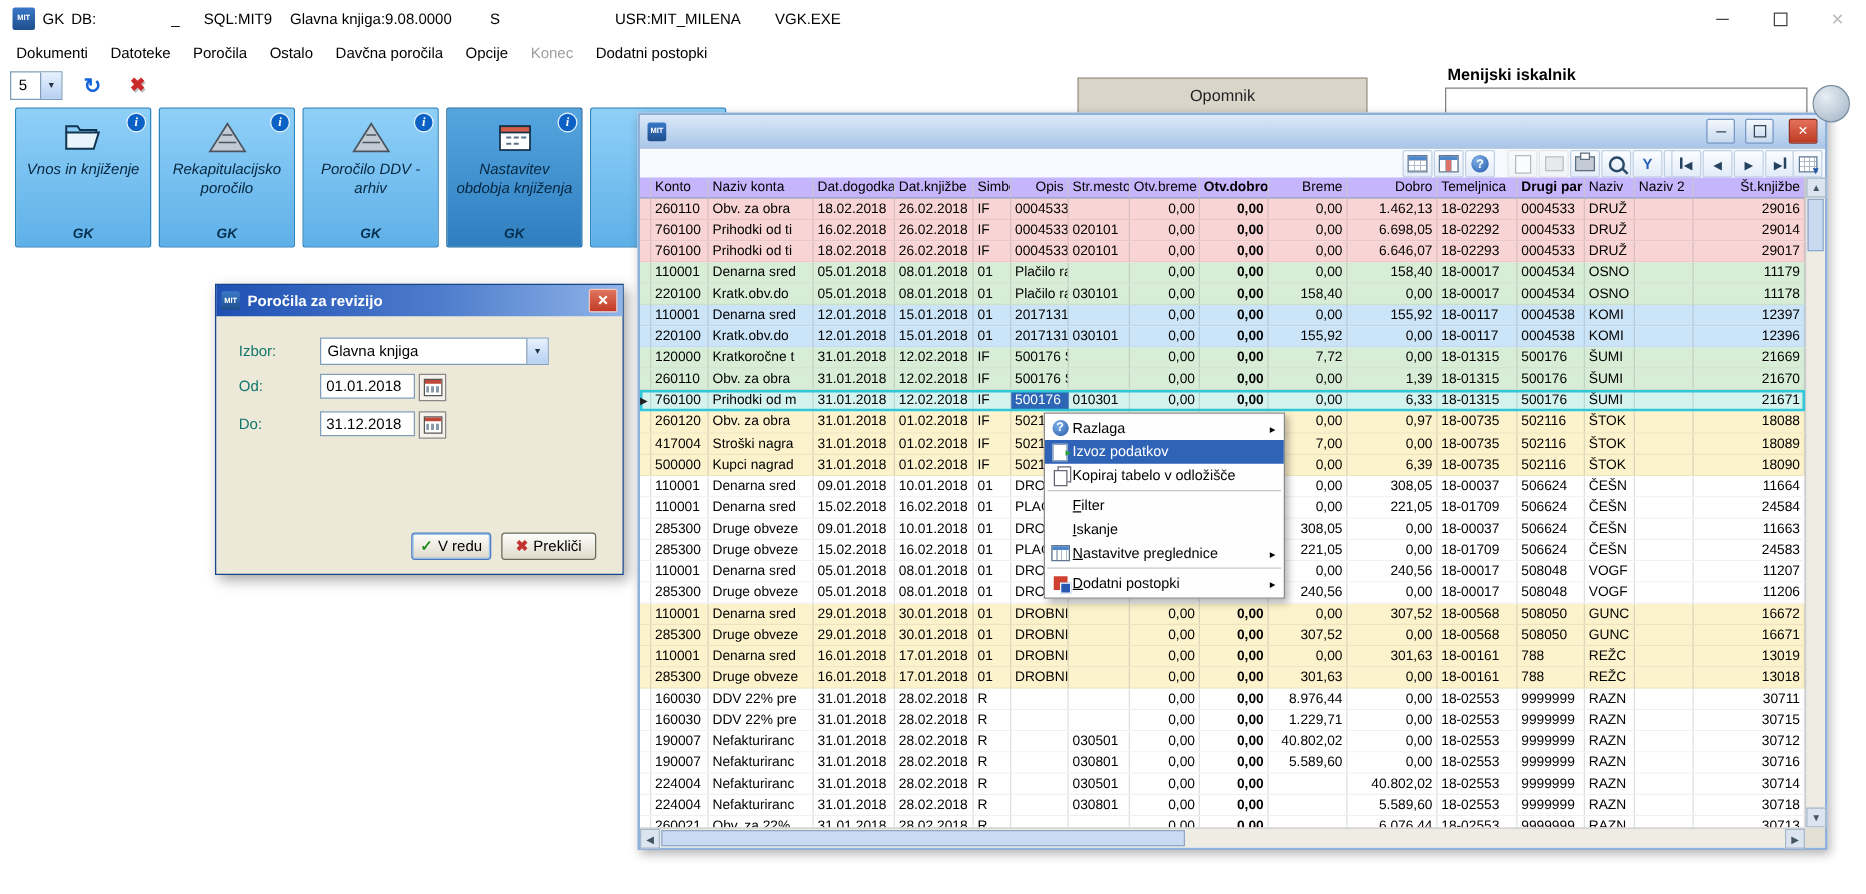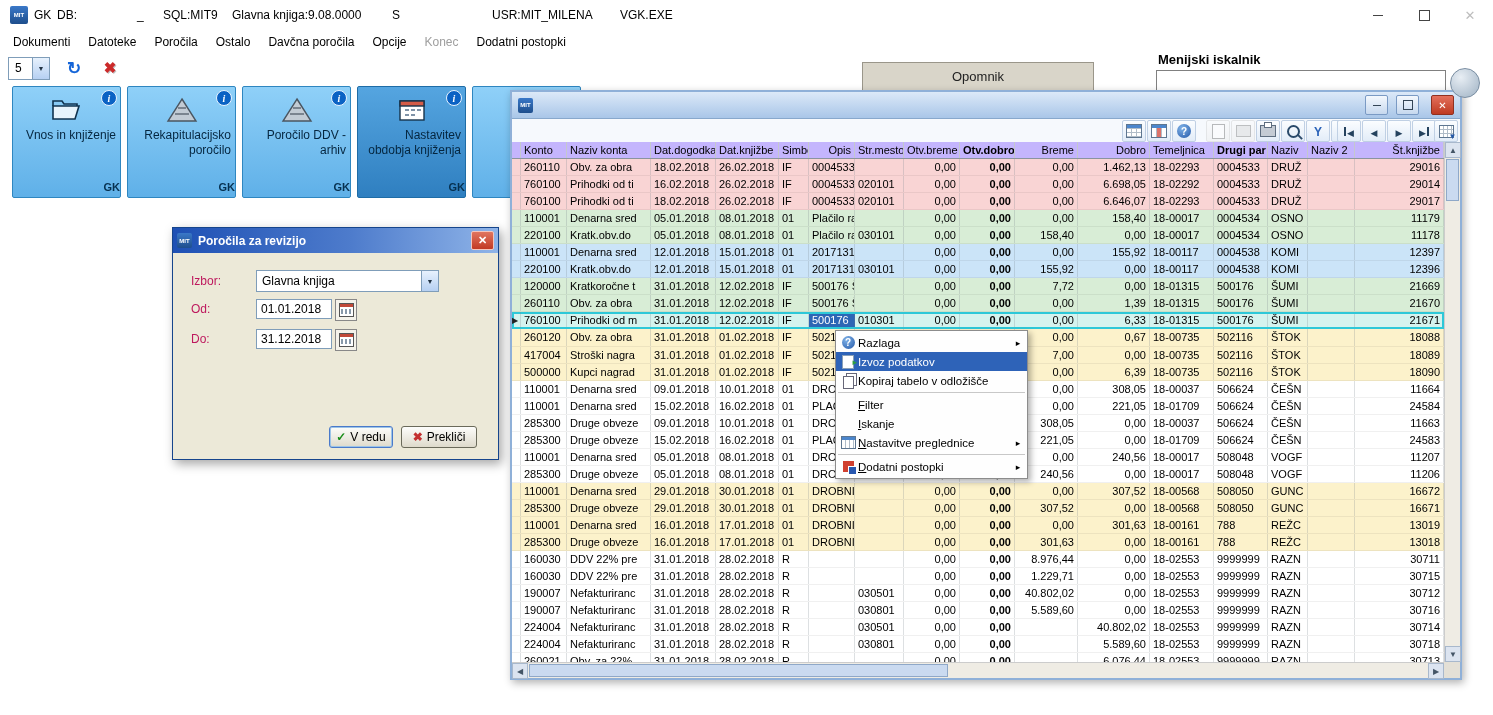--- a/index.html
+++ b/index.html
@@ -41,21 +41,21 @@
   .combo-btn{width:16px;background:linear-gradient(#E7F1FD,#B6D0F2);border-left:1px solid #7F9DB9;
              display:flex;align-items:center;justify-content:center;}
   .combo-btn::after{content:"▼";font-size:7px;color:#234;}
   .tool-sq{width:24px;height:22px;display:flex;align-items:center;justify-content:center;}
   .refresh-icon::after{content:"↻";font-size:17px;font-weight:bold;color:#1565D8;}
   .delete-icon::after{content:"✖";font-size:15px;font-weight:bold;color:#CC2A2A;text-shadow:1px 1px 0 rgba(0,0,0,.25);}
 
   
   .tiles{position:absolute;left:12px;top:86px;display:flex;gap:6px;z-index:1;}
   .tile{position:relative;width:107px;height:110px;border:1px solid #2E86C0;border-radius:2px;
-        background:linear-gradient(#8FD0F8,#5FB0E8);text-align:right;}
+        background:linear-gradient(#8FD0F8,#5FB0E8);text-align:center;font-style:italic;}
   .tile.active{background:linear-gradient(#55A5E0,#2F7FC0);border-color:#1E6CA6;}
   .info-icon{position:absolute;top:3px;right:3px;width:14px;height:14px;border-radius:50%;
              background:#0B62C4;border:1px solid #E8F4FF;display:flex;align-items:center;justify-content:center;}
   .info-icon::after{content:"i";font:italic bold 10px "Liberation Serif",serif;color:#fff;}
   .ticon{height:32px;margin-top:7px;display:flex;align-items:center;justify-content:center;}
   .tlabel{font-size:12px;color:#05263F;line-height:1.25;padding:2px 4px 0 4px;height:50px;overflow:hidden;}
   .tsub{position:absolute;bottom:4px;left:0;right:0;font-size:11px;font-weight:bold;color:#06304F;}
 
   
   .opomnik{position:absolute;left:862px;top:62px;width:230px;height:56px;background:#D9D5C9;
@@ -70,21 +70,21 @@
 
   
   .dialog{position:absolute;left:172px;top:227px;width:325px;height:231px;background:#ECE9D8;
           border:1px solid #16458C;box-shadow:3px 4px 10px rgba(0,0,0,.35);z-index:4;}
   .dlg-title{height:25px;background:linear-gradient(90deg,#1E50B4,#4E7CCC 55%,#8FB4E8);
              display:flex;align-items:center;color:#fff;font-weight:bold;font-size:12px;padding:0 4px;gap:6px;}
   .dlg-close{margin-left:auto;width:21px;height:17px;background:linear-gradient(#E0755F,#C23A24);
              border:1px solid #F4C6BC;border-radius:2px;color:#fff;display:flex;align-items:center;
              justify-content:center;font-size:11px;}
   .dlg-close::after{content:"✕";}
-  .dlg-label{position:absolute;font-size:12px;color:#be185d;}
+  .dlg-label{position:absolute;font-size:12px;color:#0f766e;}
   .lb-izbor{left:18px;top:46px;}.lb-od{left:18px;top:74px;}.lb-do{left:18px;top:104px;}
   .dlg-select{position:absolute;left:83px;top:42px;width:183px;height:22px;background:#fff;
               border:1px solid #7F9DB9;display:flex;box-sizing:border-box;}
   .dlg-select .val{flex:1;font-size:12px;padding:3px 0 0 5px;}
   .dlg-input{position:absolute;width:76px;height:20px;border:1px solid #7F9DB9;background:#fff;
              font-size:12px;padding-left:4px;box-sizing:border-box;font-family:"Liberation Sans",sans-serif;}
   .in-od{left:83px;top:71px;}.in-do{left:83px;top:101px;}
   .cal-btn{position:absolute;width:20px;height:20px;border:1px solid #888;background:#F4F2EA;
            display:flex;align-items:center;justify-content:center;}
   .cb-od{left:162px;top:71px;}.cb-do{left:162px;top:101px;}
@@ -627,21 +627,21 @@
           <div class="tcell c0">260120</div>
           <div class="tcell c1">Obv. za obra</div>
           <div class="tcell c2">31.01.2018</div>
           <div class="tcell c3">01.02.2018</div>
           <div class="tcell c4">IF</div>
           <div class="tcell c5">502116 Š</div>
           <div class="tcell c6"></div>
           <div class="tcell c7 num">0,00</div>
           <div class="tcell c8 num">0,00</div>
           <div class="tcell c9 num">0,00</div>
-          <div class="tcell c10 num">0,67</div>
+          <div class="tcell c10 num">0,97</div>
           <div class="tcell c11">18-00735</div>
           <div class="tcell c12">502116</div>
           <div class="tcell c13">ŠTOK</div>
           <div class="tcell c14"></div>
           <div class="tcell c15 num">18088</div>
         </div>
         <div class="trow bg-yellow">
           <div class="tcell c-m"></div>
           <div class="tcell c0">417004</div>
           <div class="tcell c1">Stroški nagra</div>

